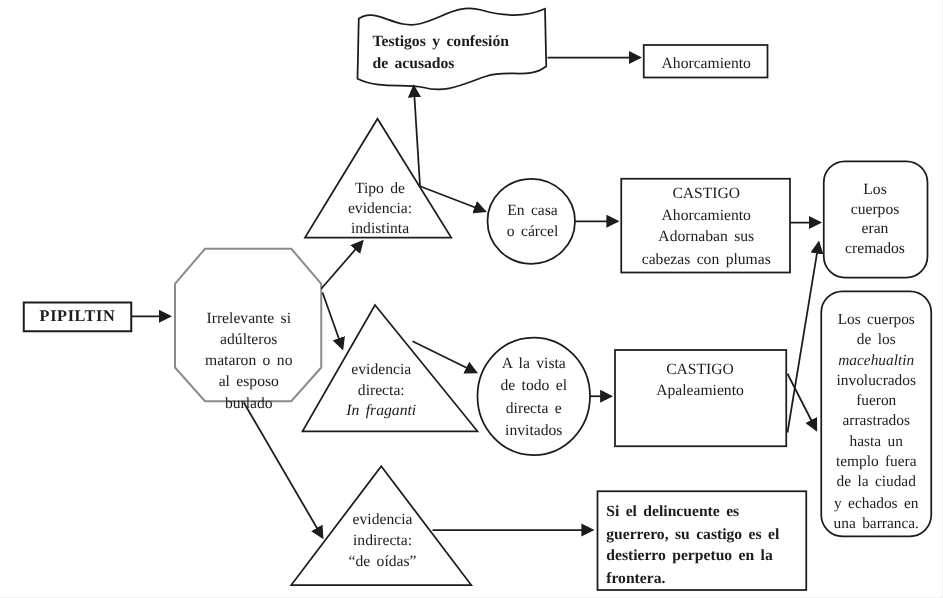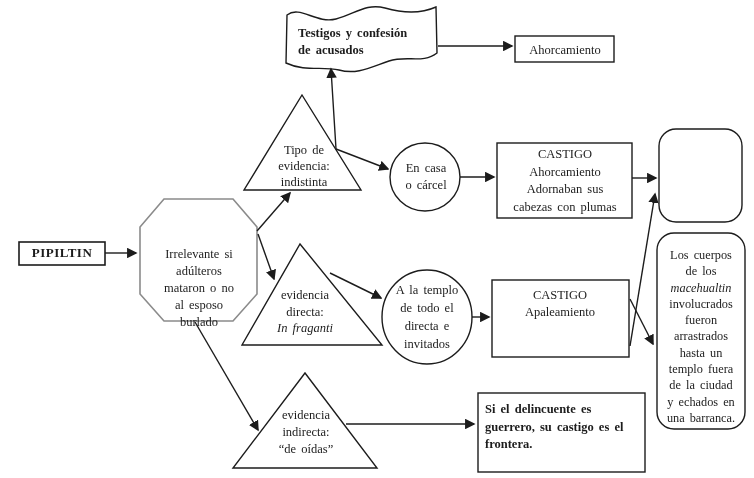--- a/index.html
+++ b/index.html
@@ -107,29 +107,35 @@
     <span class="ln">o cárcel</span>
   </div>
 
   <div class="t" style="left:565px;top:146px;line-height:17.5px;">
     <span class="ln">CASTIGO</span>
     <span class="ln">Ahorcamiento</span>
     <span class="ln">Adornaban sus</span>
     <span class="ln">cabezas con plumas</span>
   </div>
 
+  <div class="t" style="left:700px;top:144px;line-height:15.5px;">
+    <span class="ln">Los</span>
+    <span class="ln">cuerpos</span>
+    <span class="ln">eran</span>
+    <span class="ln">cremados</span>
+  </div>
 
   <div class="t" style="left:305px;top:287px;line-height:16.5px;">
     <span class="ln">evidencia</span>
     <span class="ln">directa:</span>
     <span class="ln it">In fraganti</span>
   </div>
 
   <div class="t" style="left:427px;top:281px;line-height:18px;">
-    <span class="ln">A la templo</span>
+    <span class="ln">A la vista</span>
     <span class="ln">de todo el</span>
     <span class="ln">directa e</span>
     <span class="ln">invitados</span>
   </div>
 
   <div class="t" style="left:560px;top:287px;line-height:17px;">
     <span class="ln">CASTIGO</span>
     <span class="ln">Apaleamiento</span>
   </div>
 
@@ -149,16 +155,17 @@
 
   <div class="t" style="left:306px;top:407px;line-height:17px;">
     <span class="ln">evidencia</span>
     <span class="ln">indirecta:</span>
     <span class="ln">“de oídas”</span>
   </div>
 
   <div class="t left" style="left:485px;top:401px;line-height:17.5px;">
     <span class="ln">Si el delincuente es</span>
     <span class="ln">guerrero, su castigo es el</span>
+    <span class="ln">destierro perpetuo en la</span>
     <span class="ln">frontera.</span>
   </div>
 
 </div>
 
 </body></html>

